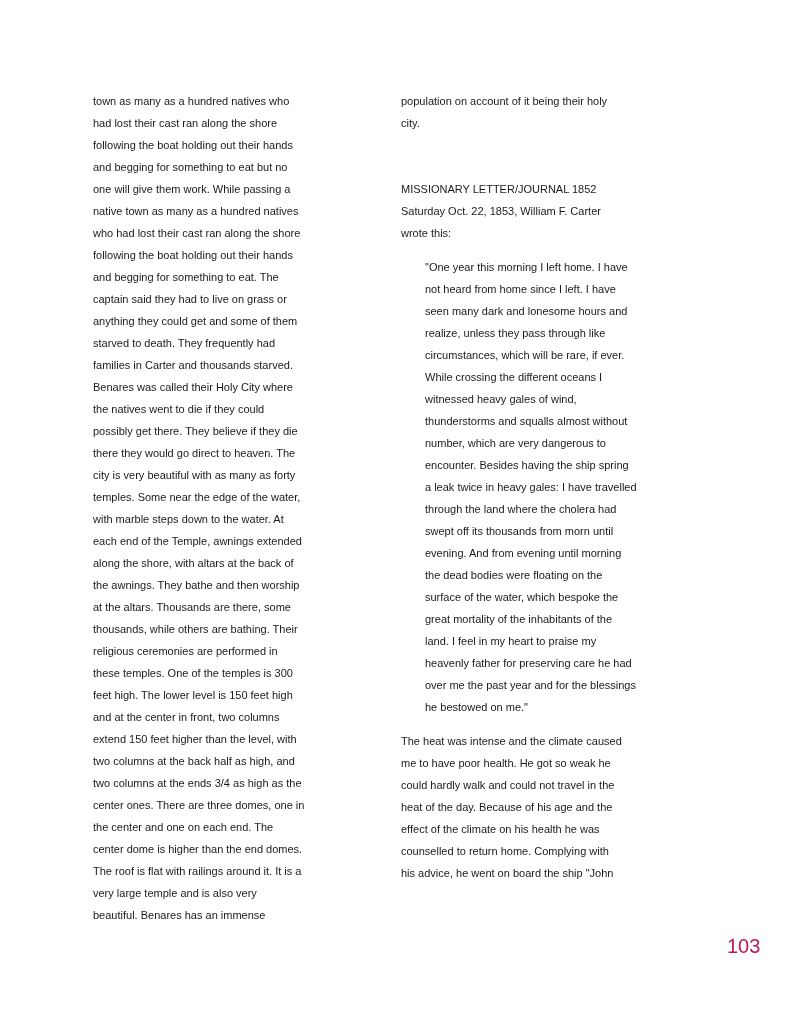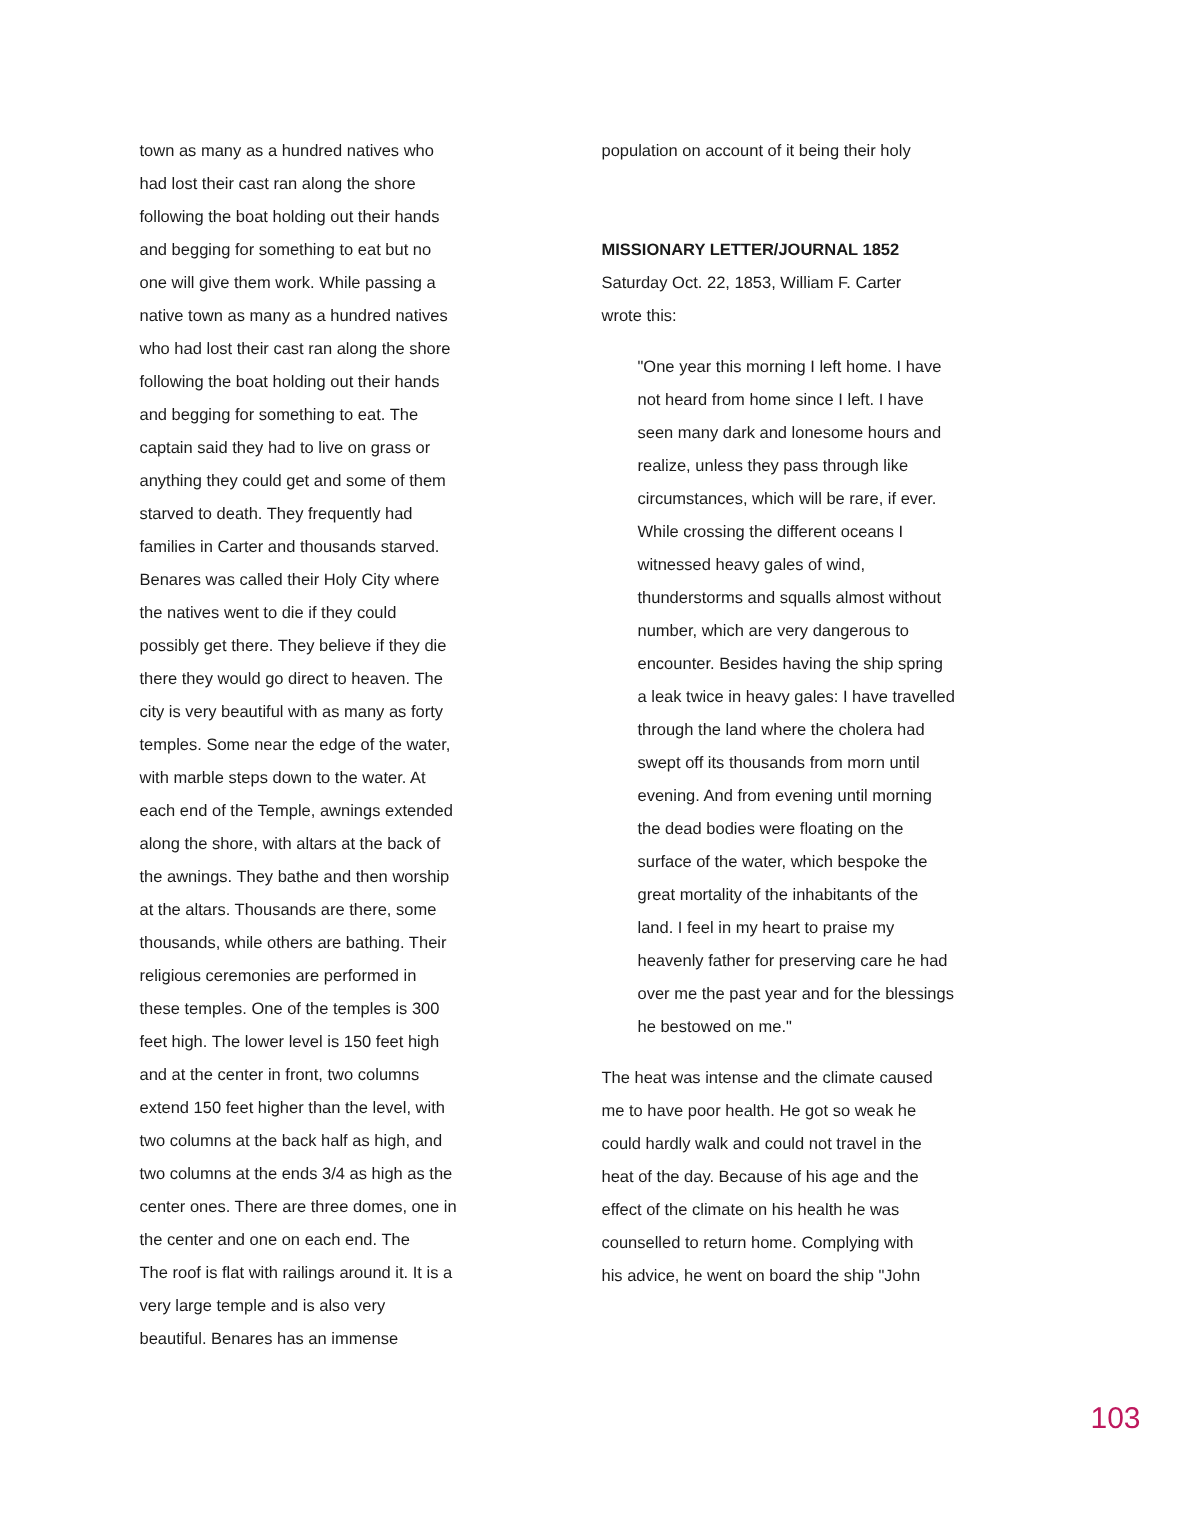--- a/index.html
+++ b/index.html
@@ -5,21 +5,21 @@
   html, body { margin: 0; padding: 0; background: #ffffff; }
   body {
     width: 791px; height: 1023px; position: relative; overflow: hidden;
     font-family: "Liberation Sans", sans-serif; color: #1a1a1a;
   }
   .col { position: absolute; top: 90px; font-size: 11px; line-height: 22px; }
   .col-left { left: 93px; width: 300px; }
   .col-right { left: 425px; width: 300px; }
   .line { white-space: nowrap; display: block; }
   .para { margin: 0; }
-  .heading { font-weight: bold; margin-top: 44px; }
+  .heading { font-weight: normal; margin-top: 44px; }
   .subheading { font-weight: normal; }
   .quote { margin-top: 12px; }
   .body-text { margin-top: 12px; margin-left: -24px; }
   .page-number {
     position: absolute; left: 727px; top: 935px;
     font-size: 20px; color: #be185d; font-family: "Liberation Sans", sans-serif;
   }
 </style>
 </head>
 <body>
@@ -53,29 +53,31 @@
       <span class="line">thousands, while others are bathing. Their</span>
       <span class="line">religious ceremonies are performed in</span>
       <span class="line">these temples. One of the temples is 300</span>
       <span class="line">feet high. The lower level is 150 feet high</span>
       <span class="line">and at the center in front, two columns</span>
       <span class="line">extend 150 feet higher than the level, with</span>
       <span class="line">two columns at the back half as high, and</span>
       <span class="line">two columns at the ends 3/4 as high as the</span>
       <span class="line">center ones. There are three domes, one in</span>
       <span class="line">the center and one on each end. The</span>
+      <span class="line">center dome is higher than the end domes.</span>
       <span class="line">The roof is flat with railings around it. It is a</span>
       <span class="line">very large temple and is also very</span>
       <span class="line">beautiful. Benares has an immense</span>
     </p>
 </div>
 
 <div class="col col-right">
   <p class="para" id="right-intro" style="margin-left:-24px">
       <span class="line">population on account of it being their holy</span>
+      <span class="line">city.</span>
     </p>
   <p class="para heading" style="margin-left:-24px">MISSIONARY LETTER/JOURNAL 1852</p>
   <p class="para subheading" id="right-sub" style="margin-left:-24px">
       <span class="line">Saturday Oct. 22, 1853, William F. Carter</span>
       <span class="line">wrote this:</span>
     </p>
   <p class="para quote" id="right-quote">
       <span class="line">"One year this morning I left home. I have</span>
       <span class="line">not heard from home since I left. I have</span>
       <span class="line">seen many dark and lonesome hours and</span>

